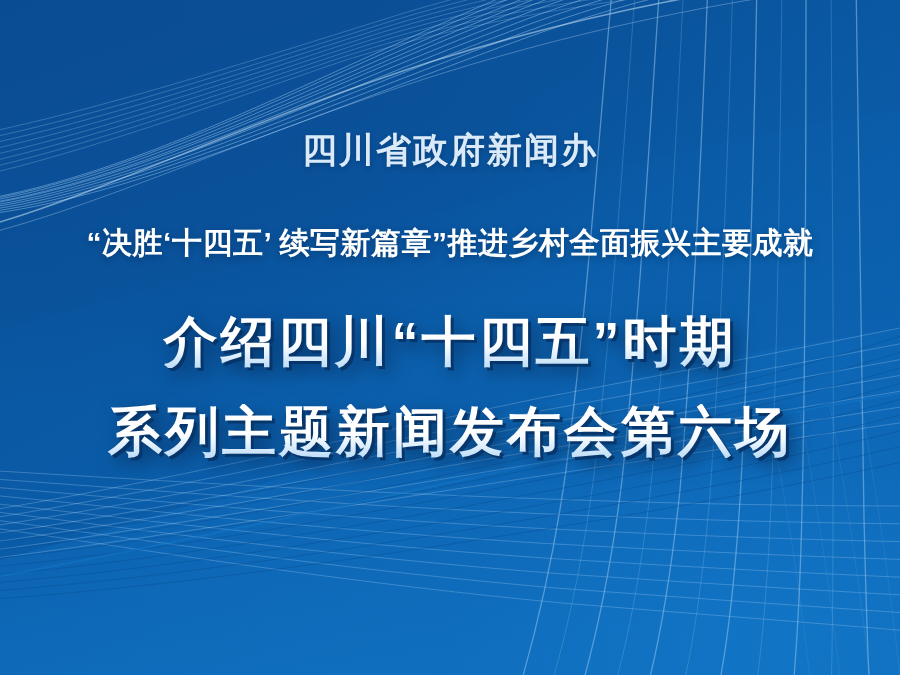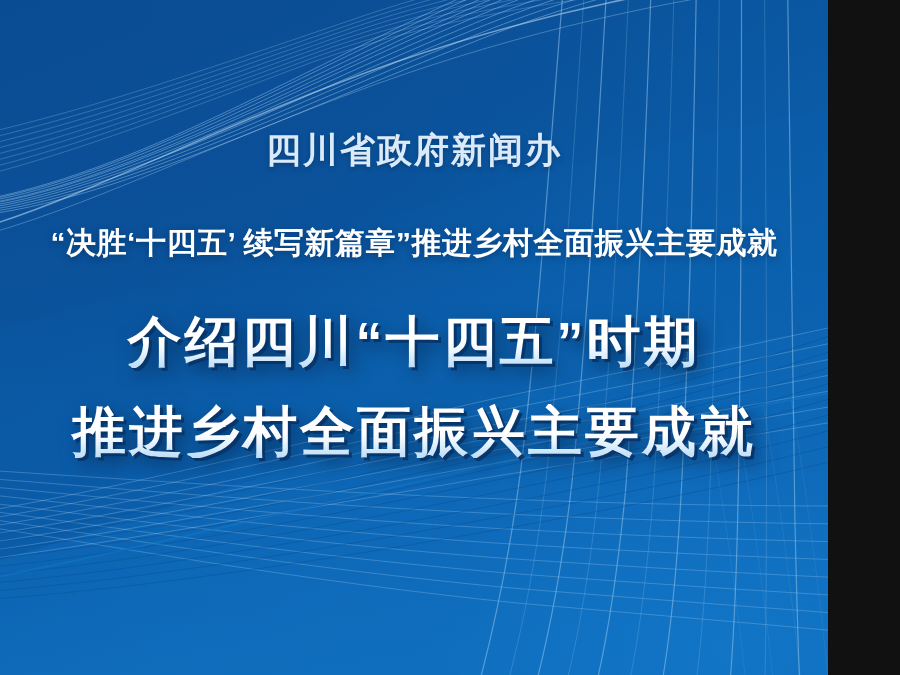--- a/index.html
+++ b/index.html
@@ -3,21 +3,21 @@
 <meta charset="utf-8">
 <title>News Conference Banner</title>
 <style>
   html, body {
     margin: 0;
     padding: 0;
     background: #111;
   }
   #banner {
     position: relative;
-    width: 828px;
+    width: 900px;
     height: 675px;
     overflow: hidden;
     font-family: "Liberation Sans", "DejaVu Sans", sans-serif;
     background: #4c1d95;
   }
 
   
   .bg-layer {
     position: absolute;
     inset: 0;
@@ -218,17 +218,17 @@
   </svg>
 
   <div id="text-block">
 
     <div id="org-line">四川省政府新闻办</div>
 
     <div id="series-line">“决胜‘十四五’ 续写新篇章”推进乡村全面振兴主要成就</div>
 
     <div id="headline-1" class="headline">介绍四川“十四五”时期</div>
 
-    <div id="headline-2" class="headline">推进乡村全面振兴主要成就</div>
+    <div id="headline-2" class="headline">系列主题新闻发布会第六场</div>
 
   </div>
 
 </div>
 
 </body></html>

